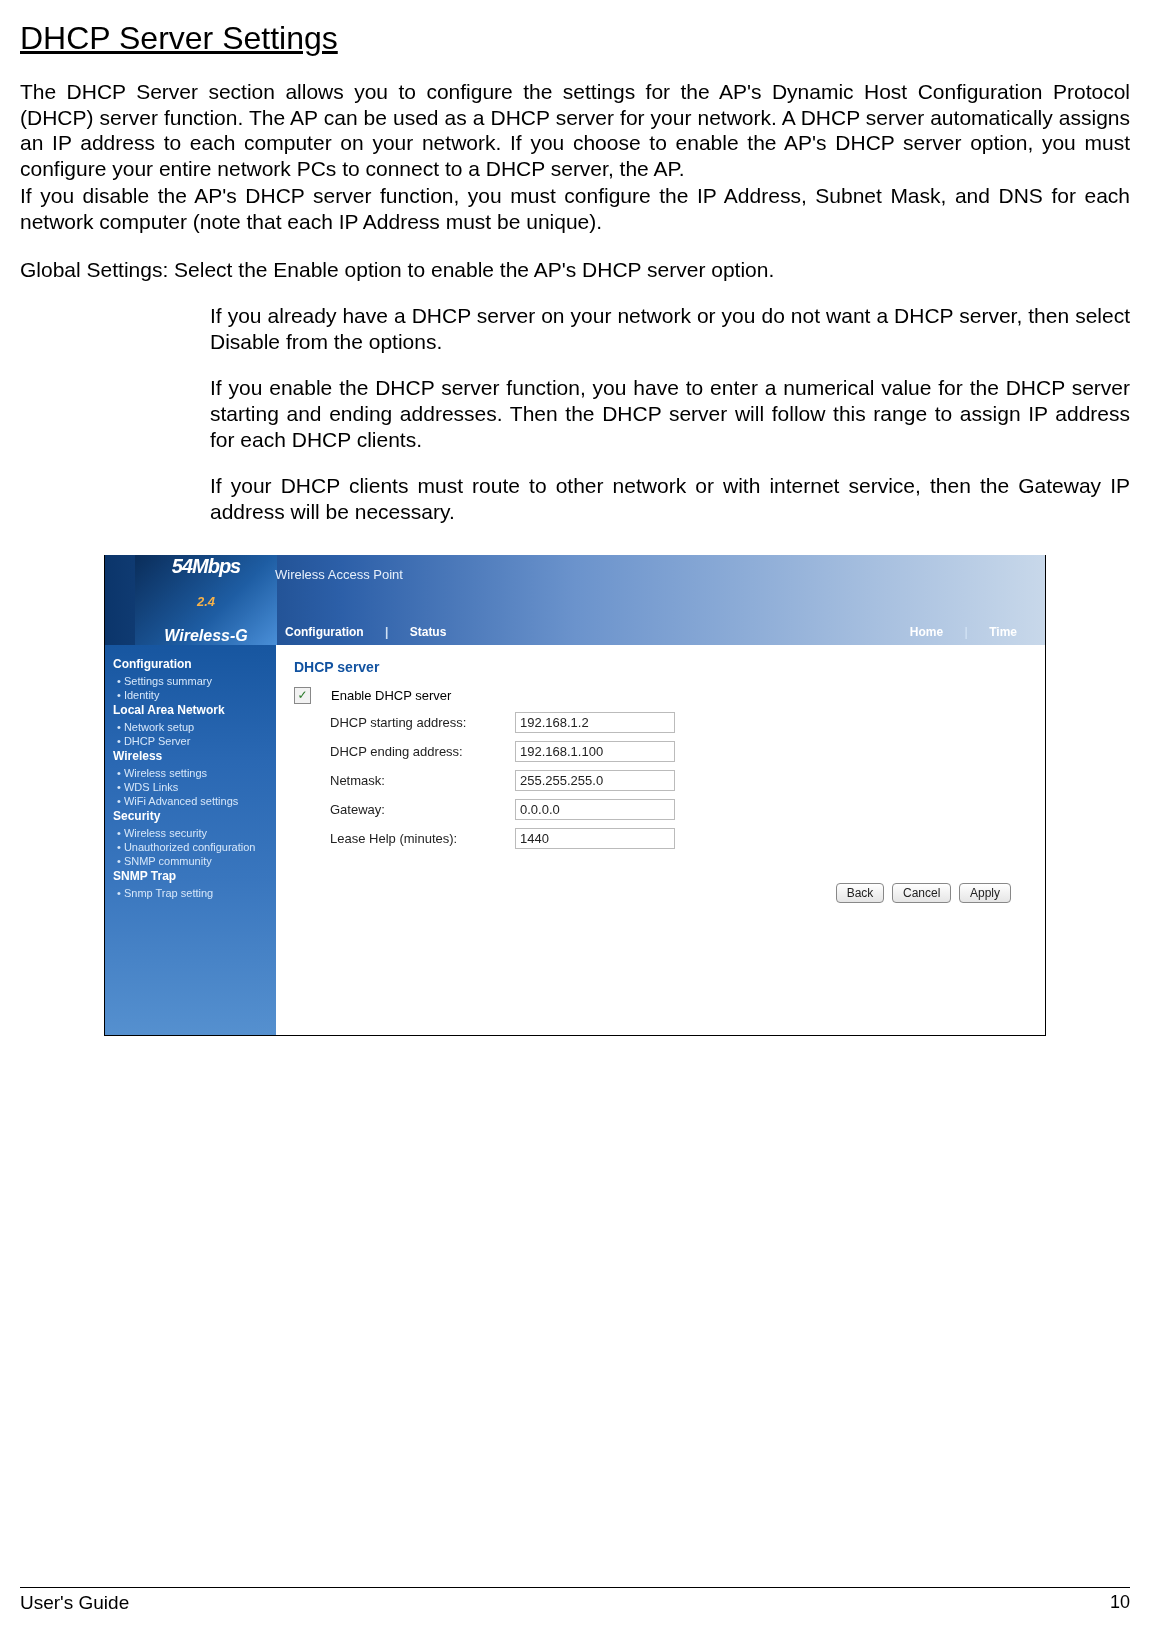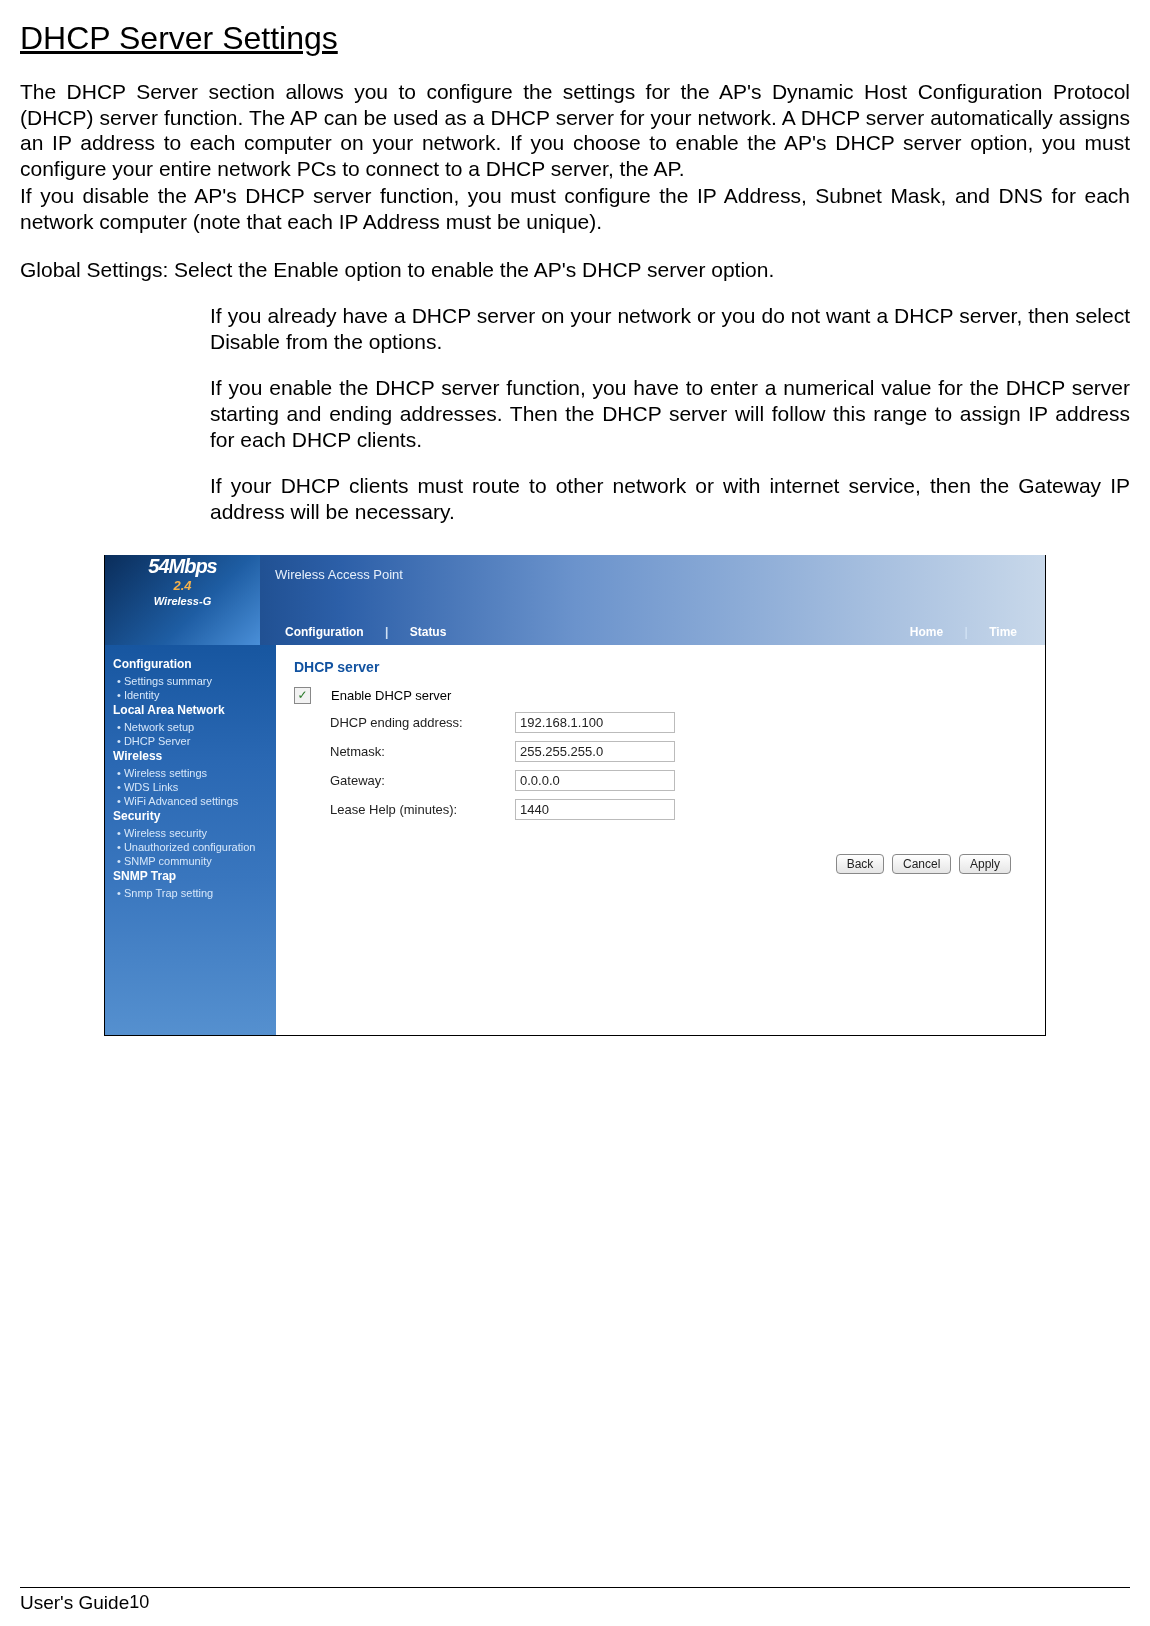--- a/index.html
+++ b/index.html
@@ -42,33 +42,34 @@
     .ap-header {
       height: 90px;
       background: linear-gradient(to right, #0b356a 0%, #2c5fa8 25%, #6b93cc 50%, #c8d8ea 100%);
       display: flex;
       align-items: flex-end;
       color: #fff;
       position: relative;
       filter: blur(0.4px);
     }
     .logo-block {
-      width: 155px;
+      width: 142px;
       height: 90px;
       background: linear-gradient(135deg, #0a2d5a 0%, #1e5da3 60%, #4a8fd8 100%);
       display: flex;
       flex-direction: column;
-      justify-content: flex-start;
+      justify-content: space-between;
       align-items: center;
       color: #fff;
       font-style: italic;
       font-weight: bold;
+      margin-left: 30px;
     }
     .logo-54 { font-size: 20px; letter-spacing: -1px; }
-    .logo-wg { font-size: 11px; margin-top: 2px; }
+    .logo-wg { font-size: 16px; margin-top: 2px; }
     .ap-title {
       color: #e7f0fb;
       font-size: 13px;
       position: absolute;
       top: 12px;
       left: 170px;
       filter: blur(0.6px);
     }
     .topnav {
       position: absolute;
@@ -167,21 +168,21 @@
       margin-left: 4px;
       color: #222;
     }
     .footer {
       position: fixed;
       bottom: 12px;
       left: 20px;
       right: 20px;
       border-top: 1px solid #000;
       display: flex;
-      justify-content: flex-start;
+      justify-content: space-between;
       padding-top: 4px;
       font-size: 19px;
     }
     .page-no { font-size: 18px; }
   </style>
 </head>
 <body>
 
 <div class="heading">DHCP Server  Settings</div>
 
@@ -242,20 +243,24 @@
         <div class="sb-head">SNMP Trap</div>
         <div class="sb-item">Snmp Trap setting</div>
       </div>
       <div class="main-panel">
         <div class="panel-title">DHCP server</div>
         <div class="form-row">
           <span class="checkbox-glyph">✓</span>
           <span>Enable DHCP server</span>
         </div>
         <div class="form-row">
+          <span class="fld-label">DHCP starting address:</span>
+          <input class="fld-input" value="192.168.1.2" style="">
+        </div>
+        <div class="form-row">
           <span class="fld-label">DHCP ending address:</span>
           <input class="fld-input" value="192.168.1.100" style="">
         </div>
         <div class="form-row">
           <span class="fld-label">Netmask:</span>
           <input class="fld-input" value="255.255.255.0" style="">
         </div>
         <div class="form-row">
           <span class="fld-label">Gateway:</span>
           <input class="fld-input" value="0.0.0.0" style="">

